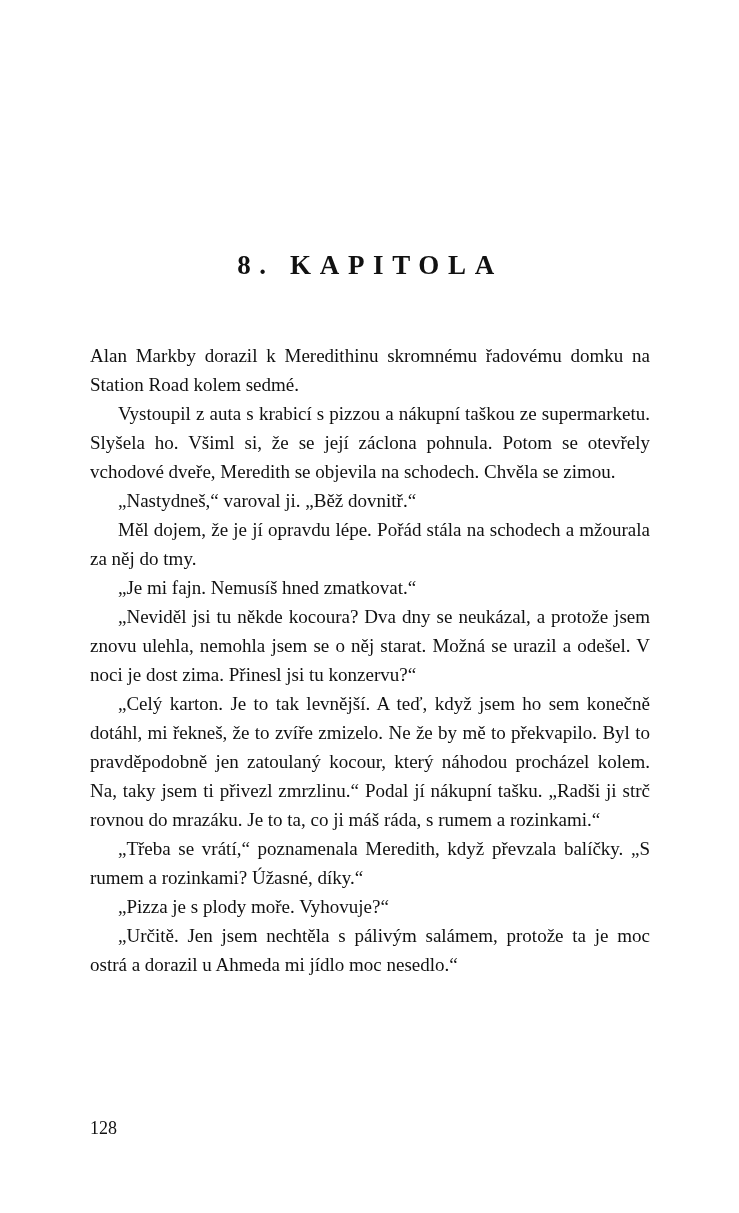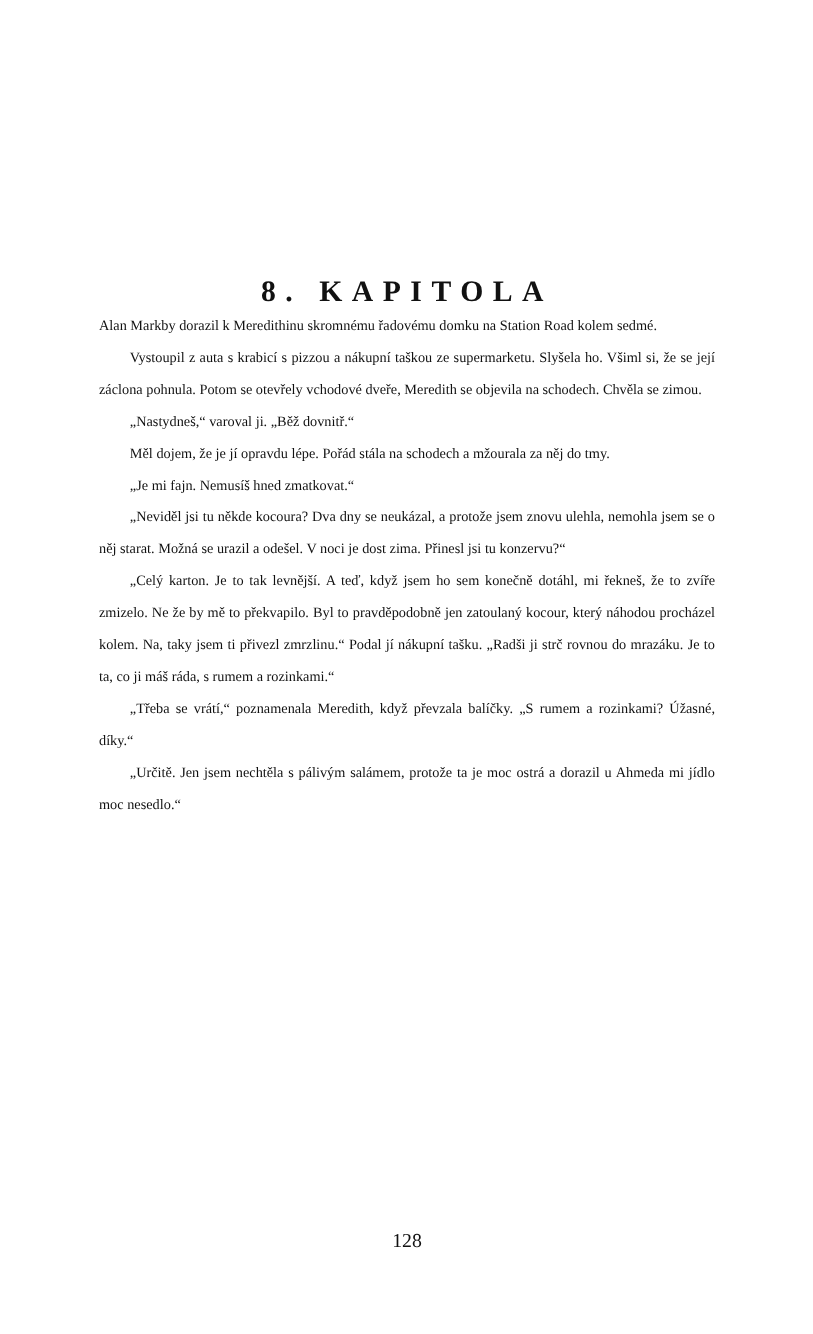--- a/index.html
+++ b/index.html
@@ -25,54 +25,56 @@
   .chapter-title {
     margin: 0;
     padding-top: 250px;
     text-align: center;
     font-size: 27px;
     font-weight: bold;
     letter-spacing: 0.32em;
     color: #111111;
   }
   .paragraphs {
-    font-size: 13px;
+    margin-top: 60px;
+    font-size: 19px;
     line-height: 29px;
     text-align: justify;
     font-family: Liberation Serif, serif;
   }
   .para {
     margin: 0;
     padding: 0;
   }
   .para.indent {
     text-indent: 28px;
   }
   .page-number {
     position: absolute;
     left: 90px;
     width: 560px;
     top: 1118px;
-    text-align: center;
+    text-align: left;
     font-size: 18px;
     color: #111111;
   }
 </style>
 </head>
 <body>
 
 <div class="page">
   <div class="text-block">
     <h1 class="chapter-title">8. KAPITOLA</h1>
     <div class="paragraphs" id="paragraphs">
         <p class="para">Alan Markby dorazil k Meredithinu skromnému řadovému domku na Station Road kolem sedmé.</p>
         <p class="para indent">Vystoupil z auta s krabicí s pizzou a nákupní taškou ze supermarketu. Slyšela ho. Všiml si, že se její záclona pohnula. Potom se otevřely vchodové dveře, Meredith se objevila na schodech. Chvěla se zimou.</p>
         <p class="para indent">„Nastydneš,“ varoval ji. „Běž dovnitř.“</p>
         <p class="para indent">Měl dojem, že je jí opravdu lépe. Pořád stála na schodech a mžourala za něj do tmy.</p>
         <p class="para indent">„Je mi fajn. Nemusíš hned zmatkovat.“</p>
         <p class="para indent">„Neviděl jsi tu někde kocoura? Dva dny se neukázal, a protože jsem znovu ulehla, nemohla jsem se o něj starat. Možná se urazil a odešel. V noci je dost zima. Přinesl jsi tu konzervu?“</p>
         <p class="para indent">„Celý karton. Je to tak levnější. A teď, když jsem ho sem konečně dotáhl, mi řekneš, že to zvíře zmizelo. Ne že by mě to překvapilo. Byl to pravděpodobně jen zatoulaný kocour, který náhodou procházel kolem. Na, taky jsem ti přivezl zmrzlinu.“ Podal jí nákupní tašku. „Radši ji strč rovnou do mrazáku. Je to ta, co ji máš ráda, s rumem a rozinkami.“</p>
         <p class="para indent">„Třeba se vrátí,“ poznamenala Meredith, když převzala balíčky. „S rumem a rozinkami? Úžasné, díky.“</p>
+        <p class="para indent">„Pizza je s plody moře. Vyhovuje?“</p>
         <p class="para indent">„Určitě. Jen jsem nechtěla s pálivým salámem, protože ta je moc ostrá a dorazil u Ahmeda mi jídlo moc nesedlo.“</p>
       </div>
   </div>
   <div class="page-number">128</div>
 </div>
 
 </body></html>

